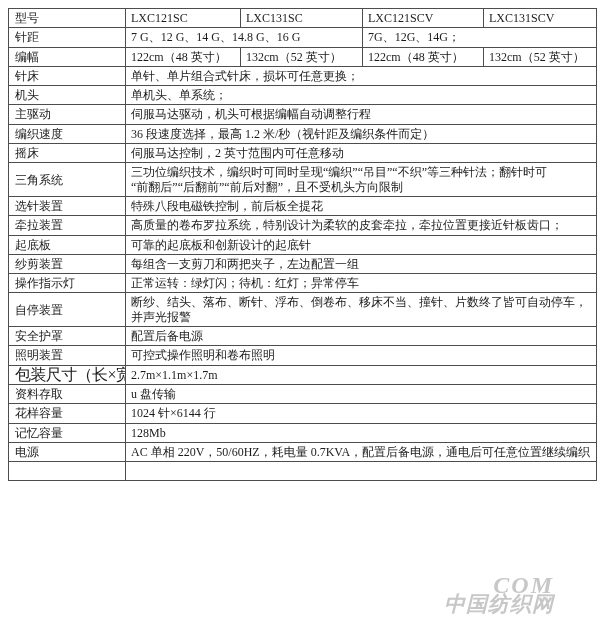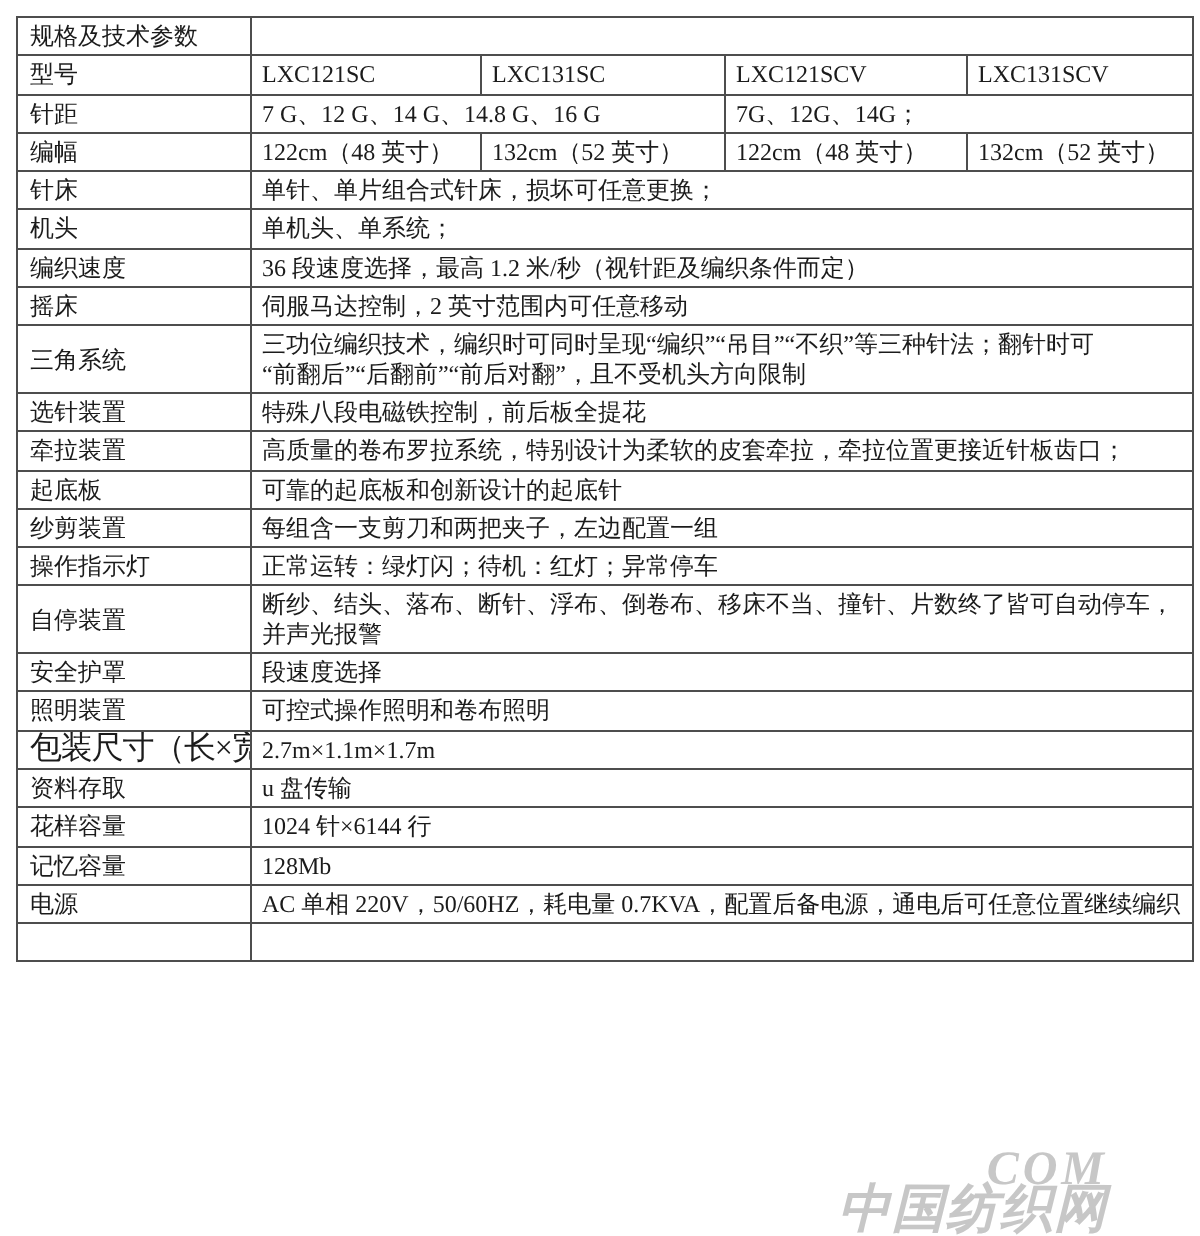--- a/index.html
+++ b/index.html
@@ -47,38 +47,34 @@
     bottom: 4px;
     text-align: right;
     font-weight: bold;
     font-style: italic;
     color: rgba(173, 173, 173, 0.68);
     pointer-events: none;
     line-height: 19px;
     letter-spacing: 2px;
   }
   .watermark .wm-line1 { font-size: 24px; }
-  .watermark .wm-line2 { font-size: 26px; letter-spacing: 1px; }
+  .watermark .wm-line2 { font-size: 21px; letter-spacing: 1px; }
 </style>
 </head>
 <body>
 
 <table class="spec">
   <colgroup>
     <col class="c0">
       <col class="c1">
       <col class="c2">
       <col class="c3">
       <col class="c4">
   </colgroup>
   <tbody>
-      <tr>
-        <td class="label">规格及技术参数</td>
-        <td colspan="4" class="value"></td>
-      </tr>
       <tr>
         <td class="label">型号</td>
         <td class="value">LXC121SC</td>
         <td class="value">LXC131SC</td>
         <td class="value">LXC121SCV</td>
         <td class="value">LXC131SCV</td>
       </tr>
       <tr>
         <td class="label">针距</td>
         <td colspan="2" class="value">7 G、12 G、14 G、14.8 G、16 G</td>
@@ -91,20 +87,24 @@
         <td class="value">122cm（48 英寸）</td>
         <td class="value">132cm（52 英寸）</td>
       </tr>
       <tr>
         <td class="label">针床</td>
         <td colspan="4" class="value">单针、单片组合式针床，损坏可任意更换；</td>
       </tr>
       <tr>
         <td class="label">机头</td>
         <td colspan="4" class="value">单机头、单系统；</td>
+      </tr>
+      <tr>
+        <td class="label">主驱动</td>
+        <td colspan="4" class="value">伺服马达驱动，机头可根据编幅自动调整行程</td>
       </tr>
       <tr>
         <td class="label">编织速度</td>
         <td colspan="4" class="value">36 段速度选择，最高 1.2 米/秒（视针距及编织条件而定）</td>
       </tr>
       <tr>
         <td class="label">摇床</td>
         <td colspan="4" class="value">伺服马达控制，2 英寸范围内可任意移动</td>
       </tr>
       <tr>
@@ -132,21 +132,21 @@
         <td class="label">操作指示灯</td>
         <td colspan="4" class="value">正常运转：绿灯闪；待机：红灯；异常停车</td>
       </tr>
       <tr>
         <td class="label">自停装置</td>
         <td colspan="4" class="value">断纱、结头、落布、断针、浮布、倒卷布、移床不当、撞针、片数终了皆可自动停车，
 并声光报警</td>
       </tr>
       <tr>
         <td class="label">安全护罩</td>
-        <td colspan="4" class="value">段速度选择</td>
+        <td colspan="4" class="value">配置后备电源</td>
       </tr>
       <tr>
         <td class="label">照明装置</td>
         <td colspan="4" class="value">可控式操作照明和卷布照明</td>
       </tr>
       <tr>
         <td class="label small">包装尺寸（长×宽×高）</td>
         <td colspan="4" class="value">2.7m×1.1m×1.7m</td>
       </tr>
       <tr>

